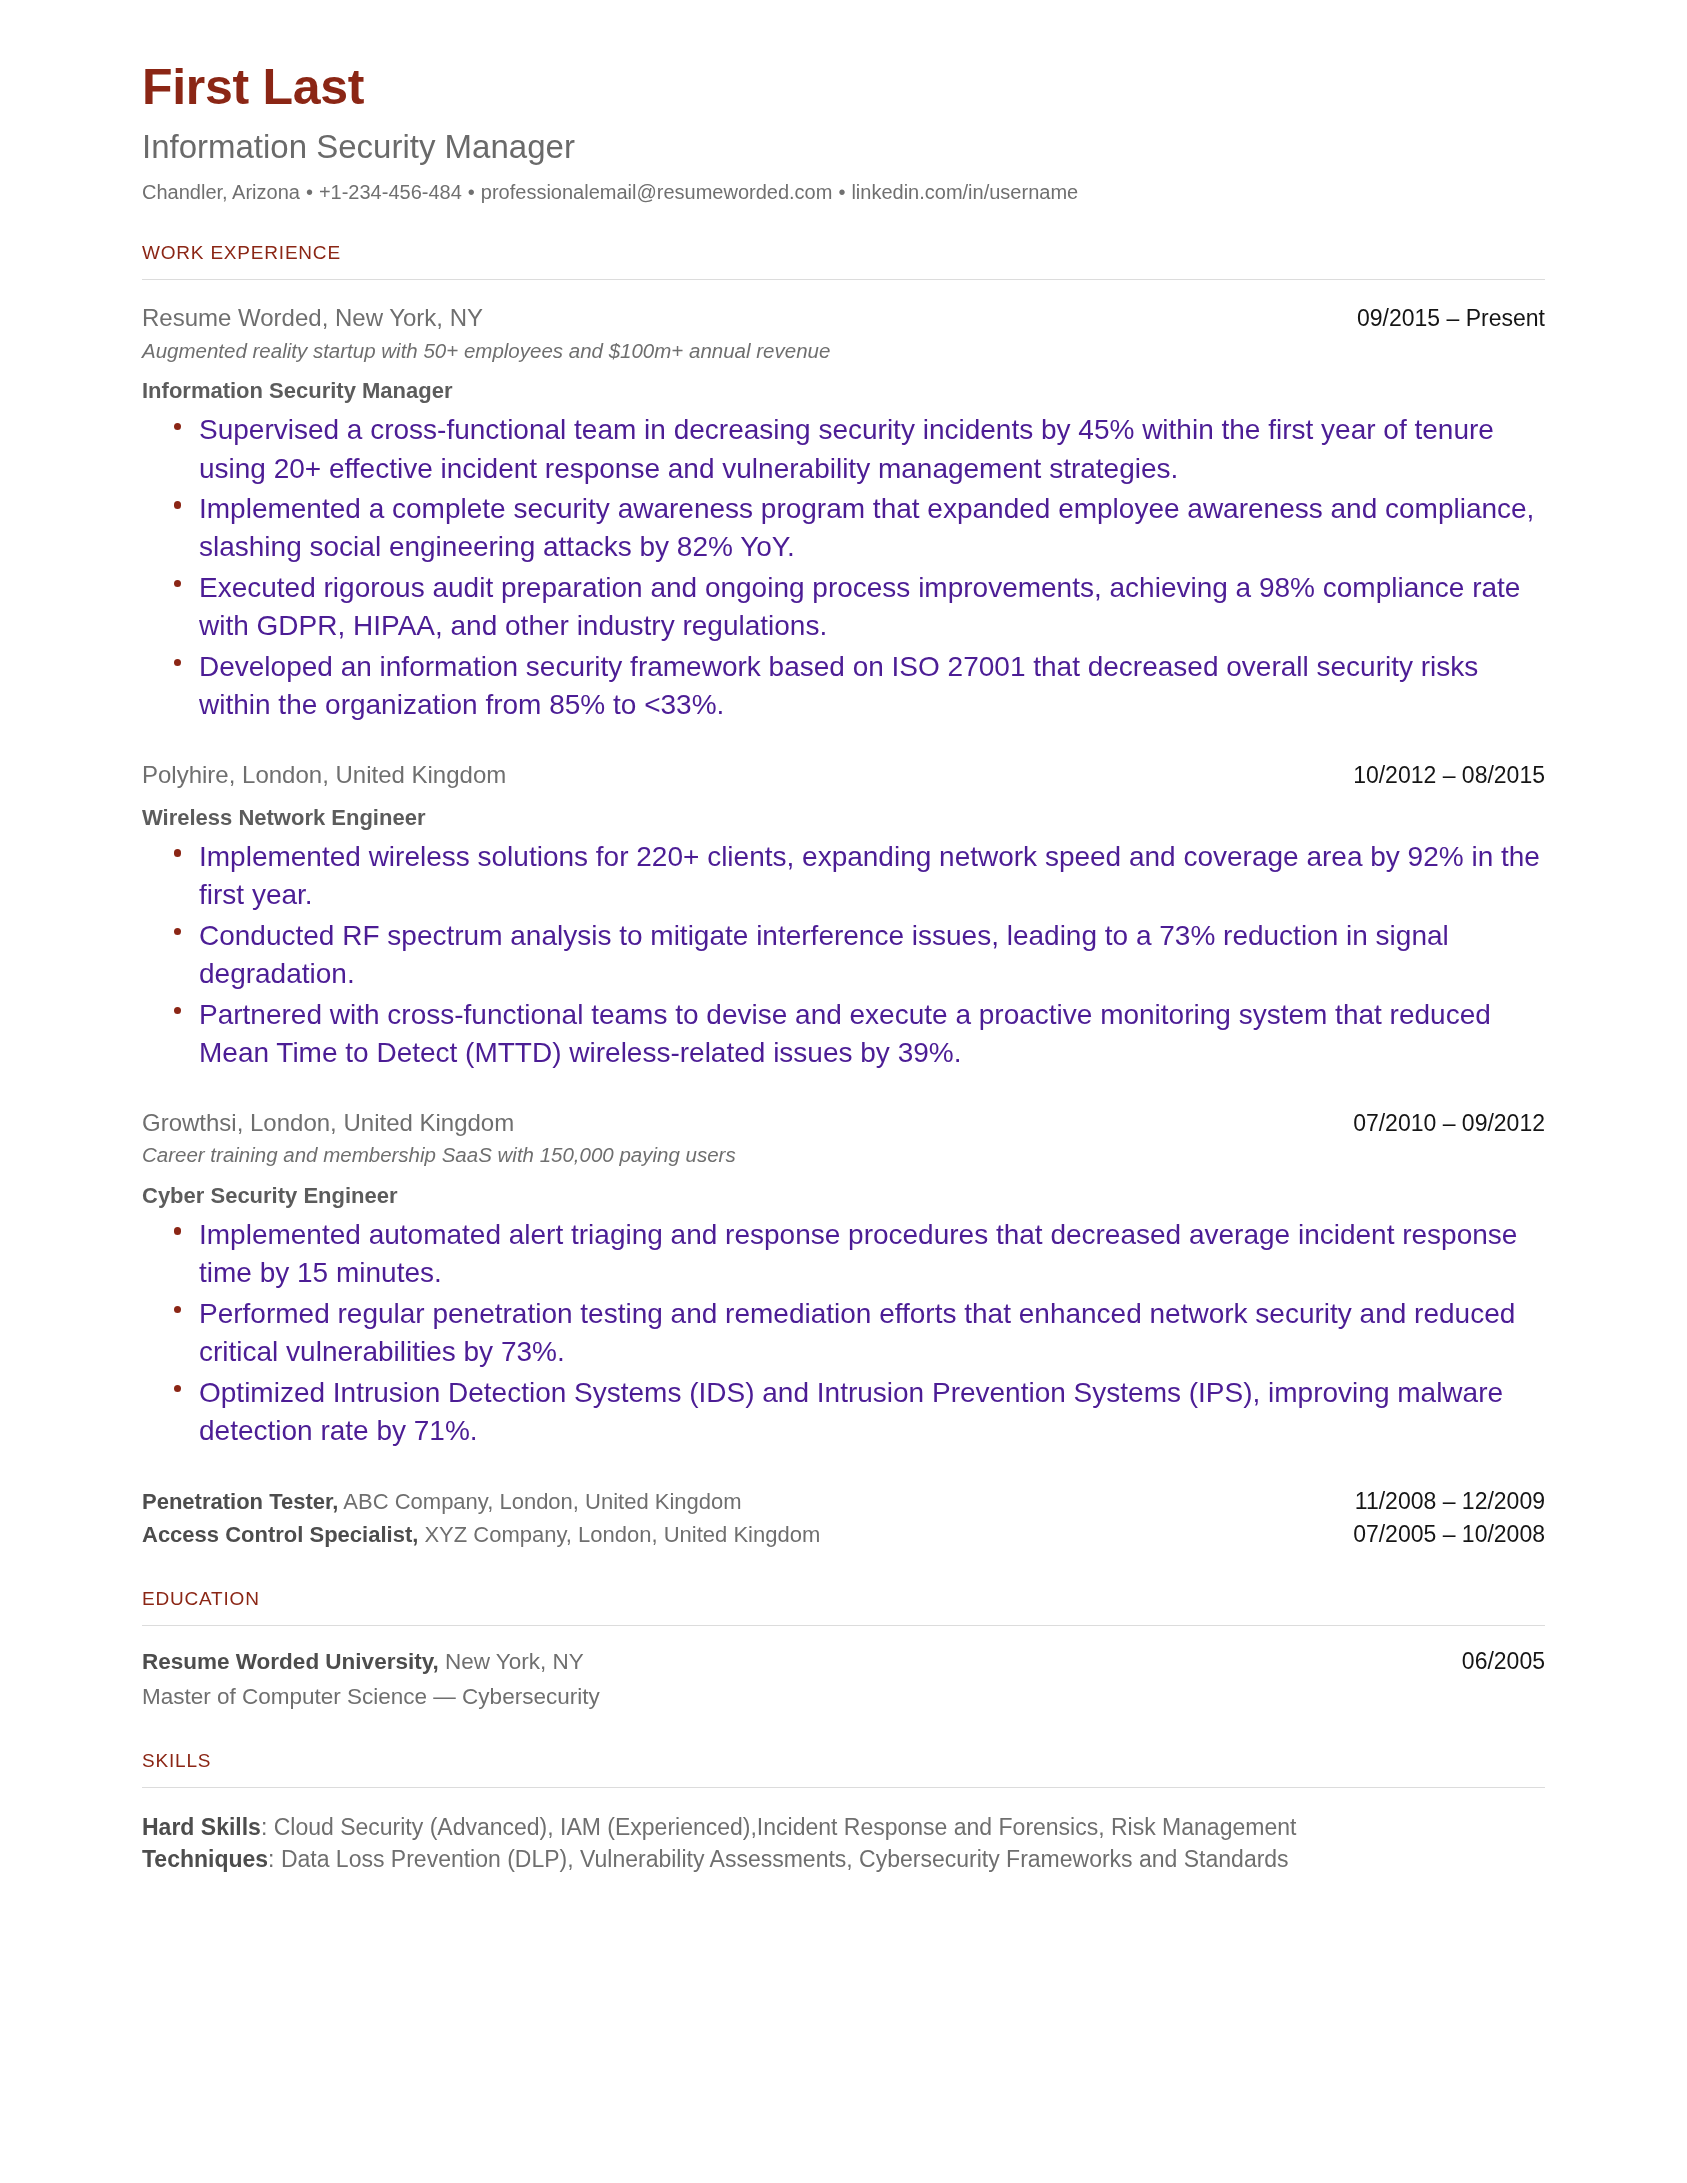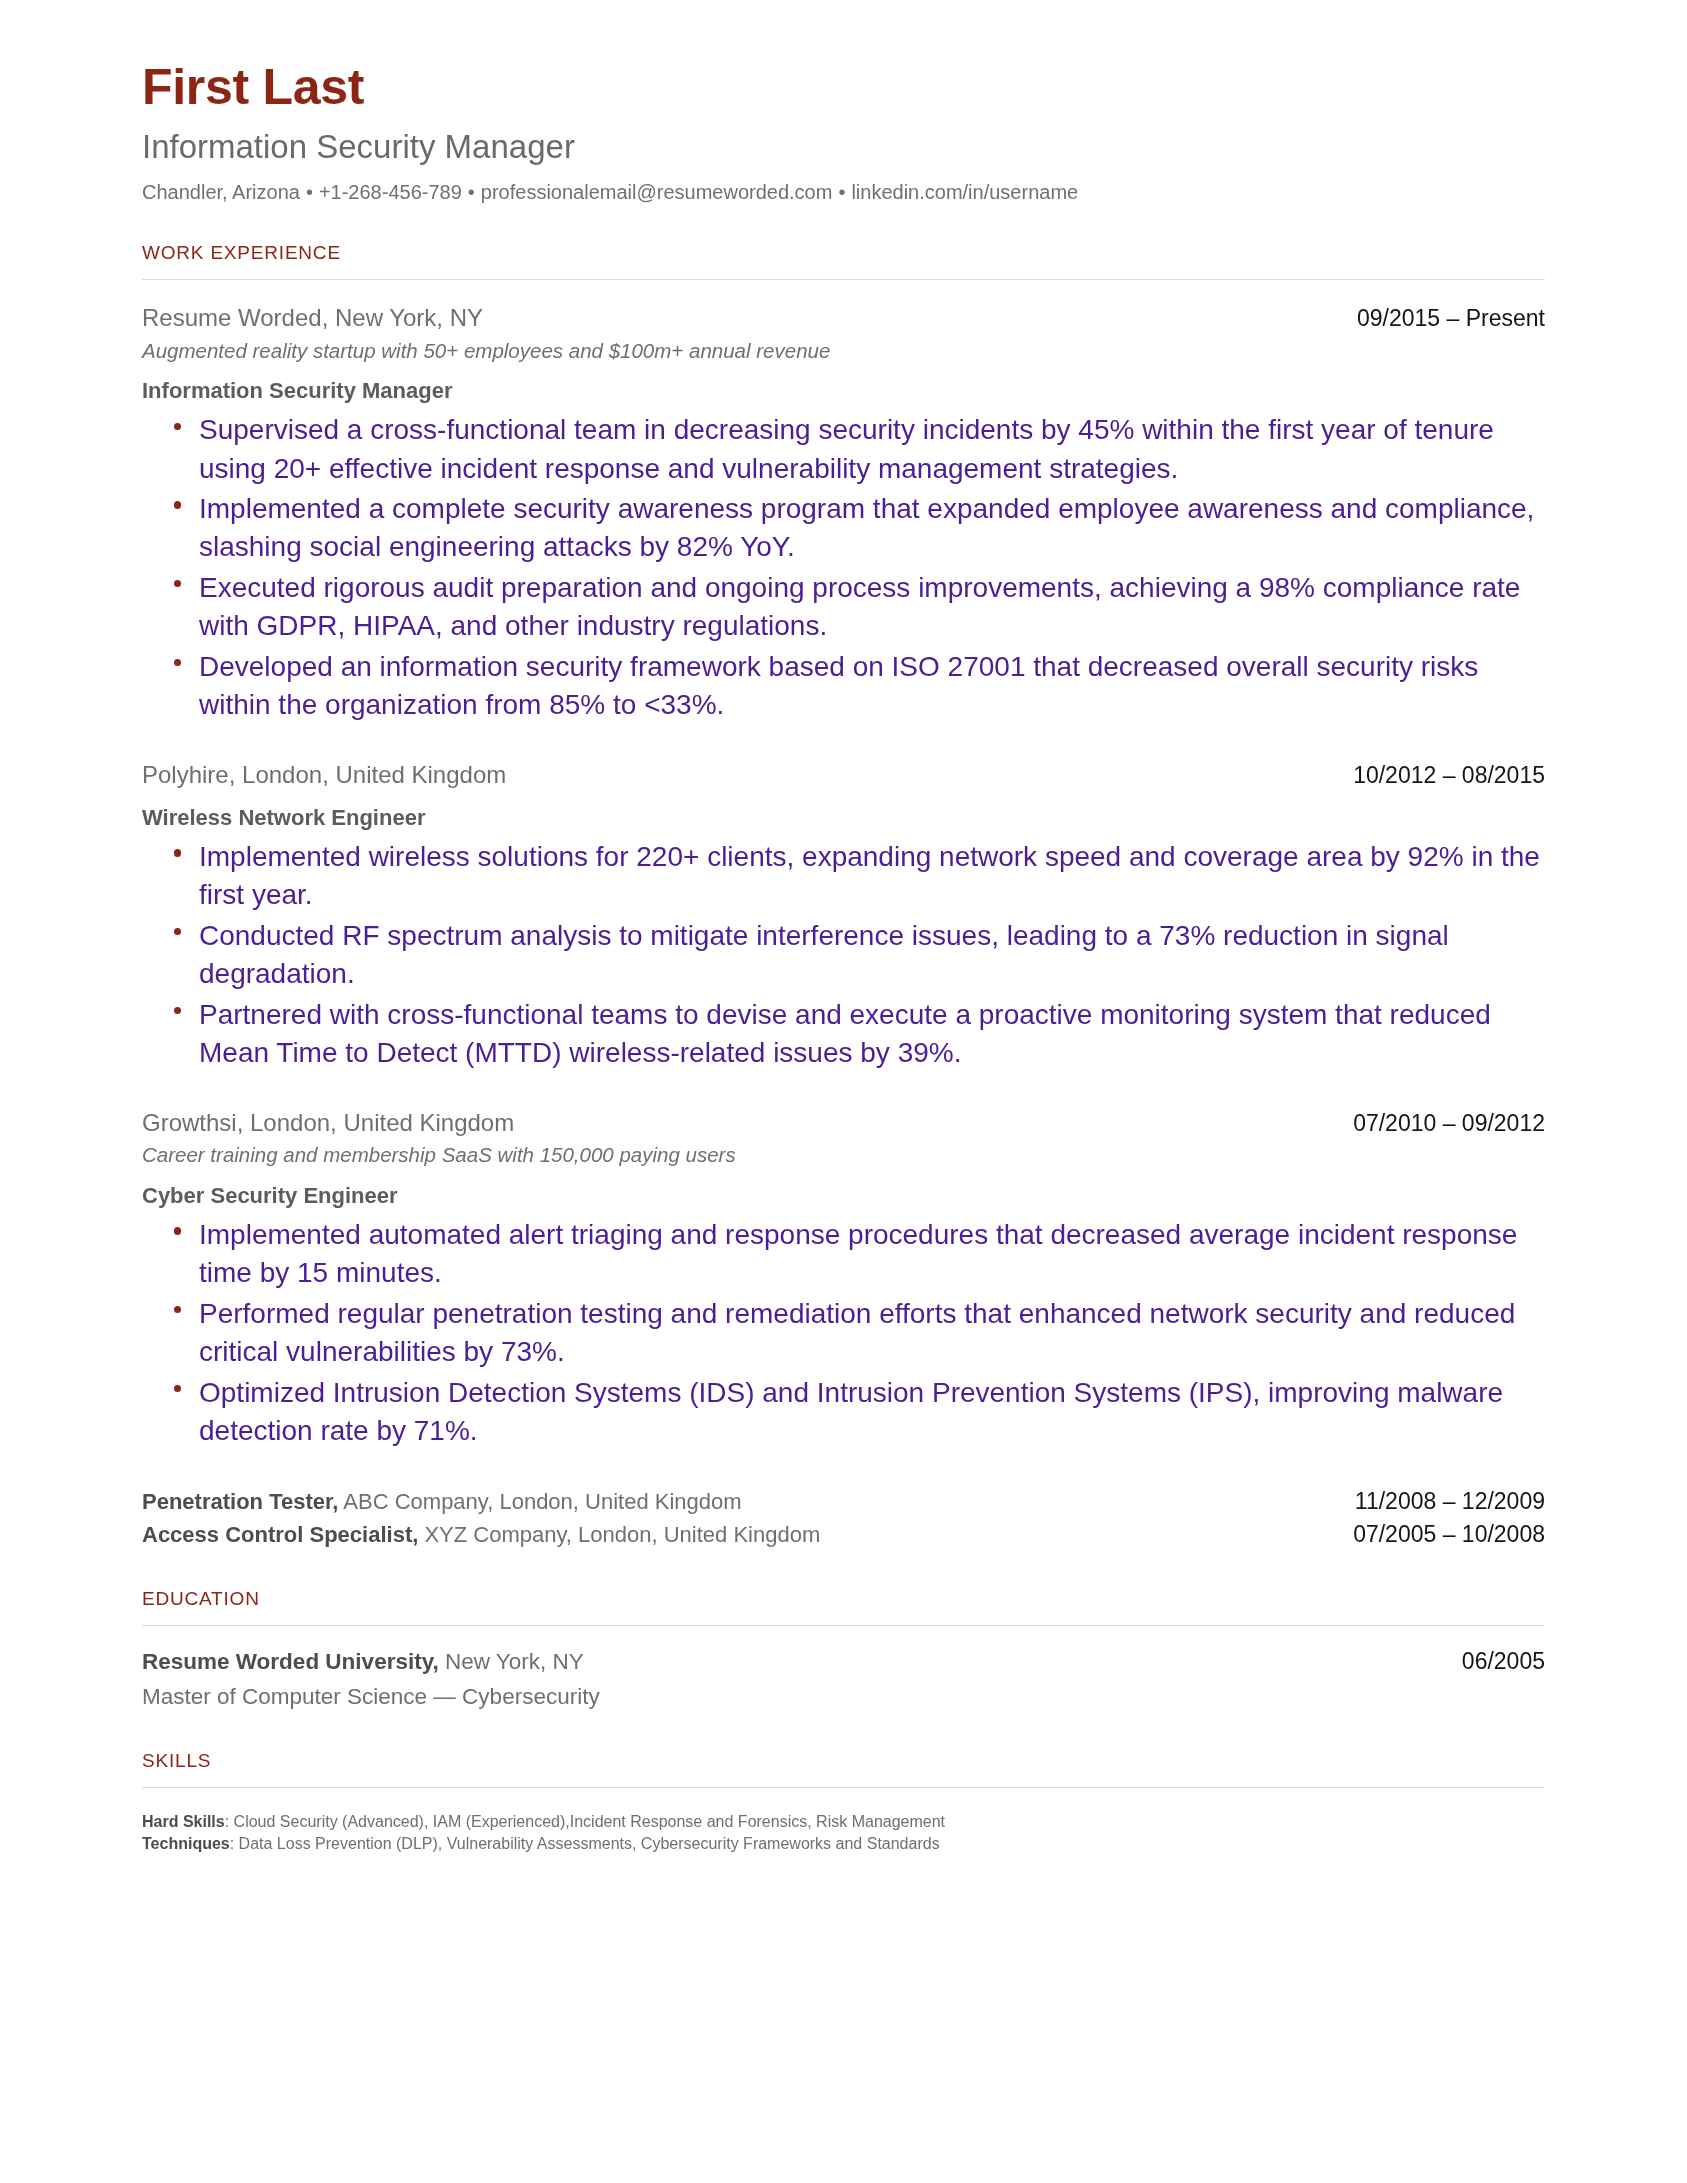--- a/index.html
+++ b/index.html
@@ -155,38 +155,38 @@
   .edu-date { font-size: 23px; color: #151515; white-space: nowrap; padding-left: 20px;}
   .edu-degree {
     font-size: 22.5px;
     color: #6f6f6f;
     margin-top: 6.6px;
     line-height: 1.35;
   }
 
   
   .skill-line {
-    font-size: 16px;
+    font-size: 23px;
     color: #6f6f6f;
     line-height: 1.42;
   }
   .skill-line b { font-weight: bold; color: #4d4d4d; }
 
   .spacer-section { height: 38px; }
 </style>
 </head>
 <body>
 
 <div class="page">
 
   <div>
     <h1 class="name">First Last</h1>
     <div class="headline">Information Security Manager</div>
     <div class="contact">
-      <span>Chandler, Arizona</span><span class="sep">•</span><span>+1-268-456-789</span><span class="sep">•</span><span>professionalemail@resumeworded.com</span><span class="sep">•</span><span>linkedin.com/in/username</span>
+      <span>Chandler, Arizona</span><span class="sep">•</span><span>+1-234-456-484</span><span class="sep">•</span><span>professionalemail@resumeworded.com</span><span class="sep">•</span><span>linkedin.com/in/username</span>
     </div>
   </div>
 
   <div class="section-head">WORK EXPERIENCE</div>
   <hr class="rule">
 
   <div class="entry">
     <div class="entry-top">
       <div class="company">Resume Worded, New York, NY</div>
       <div class="dates">09/2015 – Present</div>

